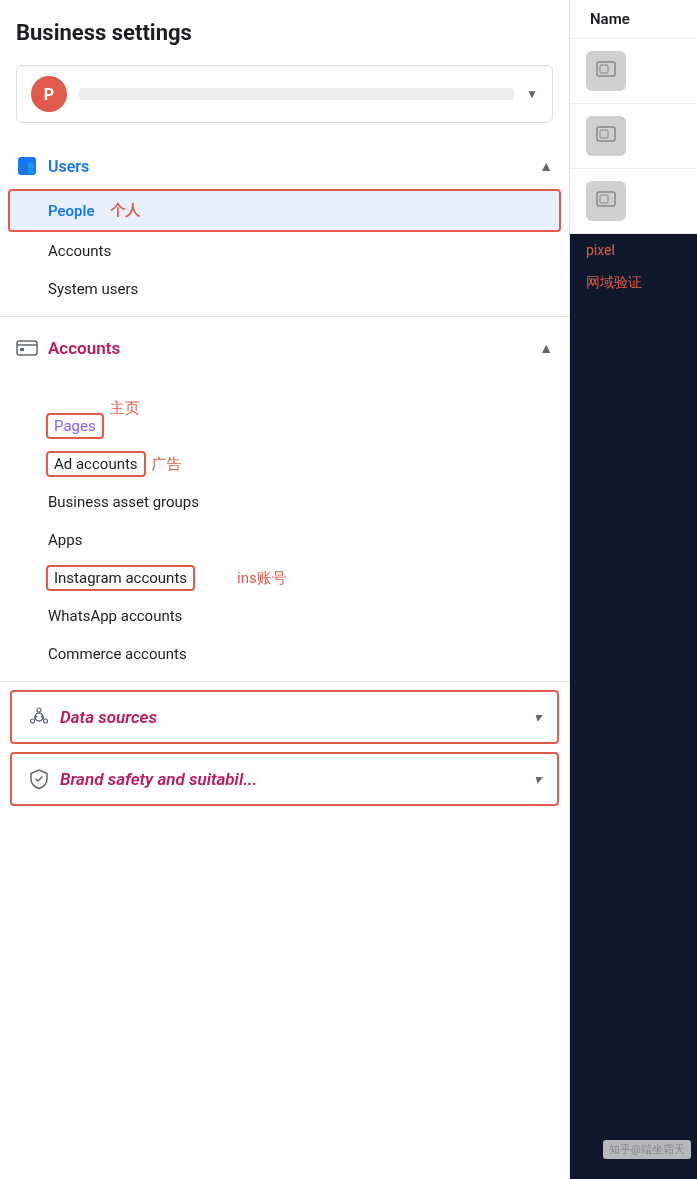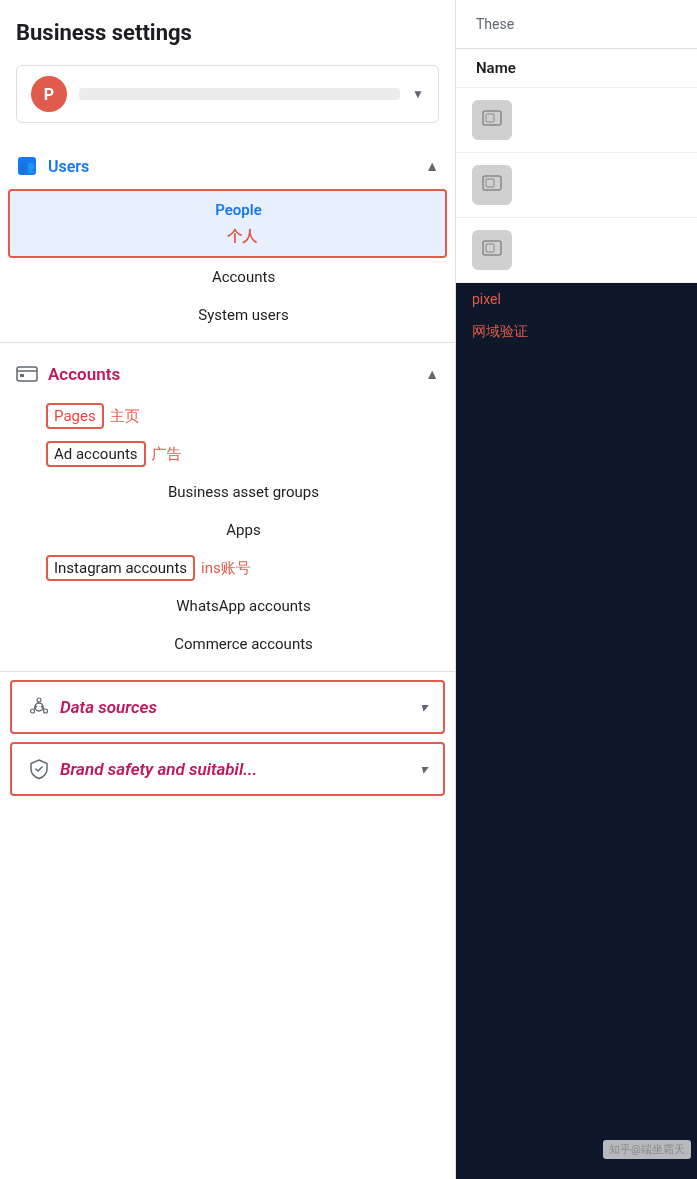--- a/index.html
+++ b/index.html
@@ -7,21 +7,21 @@
       font-family: -apple-system, BlinkMacSystemFont, 'Segoe UI', Roboto, sans-serif;
       background: #fff;
       width: 697px;
       min-height: 1179px;
       display: flex;
       overflow: hidden;
     }
 
     
     .sidebar {
-      width: 456px;
+      width: 570px;
       background: #fff;
       border-right: 1px solid #e0e0e0;
       padding: 20px 0;
       flex-shrink: 0;
     }
 
     .sidebar-title {
       font-size: 22px;
       font-weight: 700;
       color: #1c1e21;
@@ -112,21 +112,20 @@
 
     
     .nav-item {
       padding: 10px 16px 10px 48px;
       font-size: 15px;
       color: #1c1e21;
       cursor: pointer;
       display: flex;
       align-items: center;
       gap: 8px;
-      flex-direction: column;
     }
 
     .nav-item.active {
       background: #e8f0fe;
       color: #1877f2;
       font-weight: 600;
     }
 
     .nav-item-text {
       font-size: 15px;
@@ -282,38 +281,38 @@
           <path d="M1 8 h20" stroke="#606770" stroke-width="1.5"></path>
           <rect x="4" y="11" width="4" height="3" rx="0.5" fill="#606770"></rect>
         </svg>
       </div>
       <span class="section-label-dark">Accounts</span>
     </div>
     <span class="chevron">▲</span>
   </div>
 
   <div style="display: flex; align-items: center; padding: 8px 16px 8px 48px; cursor: pointer;">
-    <span class="highlight-box" style="padding: 2px 6px; font-size: 15px; color: #ef4444;">Pages</span>
+    <span class="highlight-box" style="padding: 2px 6px; font-size: 15px; color: #8b5cf6; margin-top: 36px;">Pages</span>
     <span class="annotation">主页</span>
   </div>
 
   <div style="display: flex; align-items: center; padding: 8px 16px 8px 48px; cursor: pointer;">
     <span class="highlight-box" style="padding: 2px 6px; font-size: 15px; color: #1c1e21;">Ad accounts</span>
     <span class="annotation">广告</span>
   </div>
 
   <div class="nav-item">
     <span class="nav-item-text">Business asset groups</span>
   </div>
 
   <div class="nav-item">
     <span class="nav-item-text">Apps</span>
   </div>
 
-  <div style="display: flex; align-items: center; padding: 8px 16px 8px 48px; cursor: pointer;">
+  <div style="display: flex; align-items: center; padding: 8px 16px 8px 48px; cursor: pointer; gap: 36px;">
     <span class="highlight-box" style="padding: 2px 6px; font-size: 15px; color: #1c1e21;">Instagram accounts</span>
     <span class="annotation">ins账号</span>
   </div>
 
   <div class="nav-item">
     <span class="nav-item-text">WhatsApp accounts</span>
   </div>
 
   <div class="nav-item">
     <span class="nav-item-text">Commerce accounts</span>
@@ -352,23 +351,20 @@
         </div>
         <span class="section-label-dark">Brand safety and suitabil...</span>
       </div>
       <span class="chevron">▾</span>
     </div>
   </div>
 
 </div>
 
 <div class="right-panel">
-  <div class="right-header">
-    <span>These</span>
-  </div>
 
   <div style="background: #0f172a; flex: 1;">
     <div class="name-header">Name</div>
 
     <div class="avatar-row">
       <div class="avatar-placeholder">
         <svg width="22" height="22" viewBox="0 0 22 22" fill="none">
           <rect x="2" y="2" width="18" height="14" rx="2" stroke="#888" stroke-width="1.5" fill="none"></rect>
           <rect x="5" y="5" width="8" height="8" rx="1" stroke="#888" stroke-width="1" fill="none"></rect>
         </svg>

